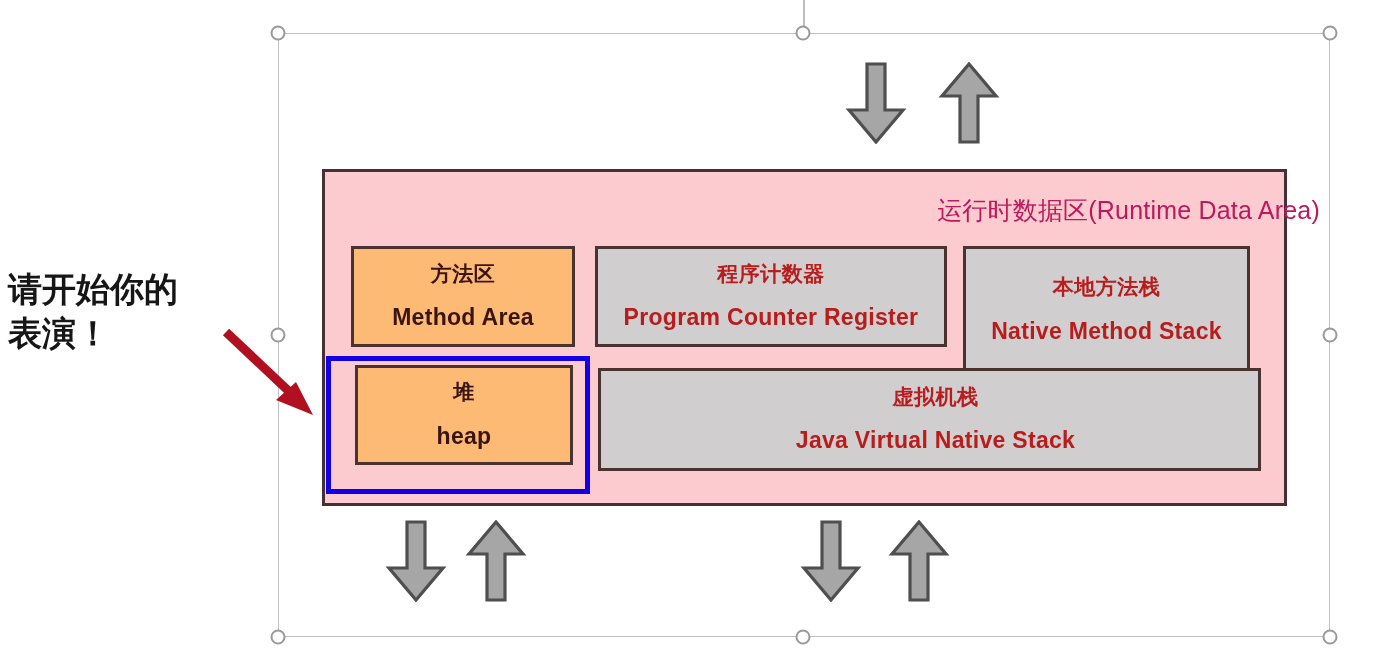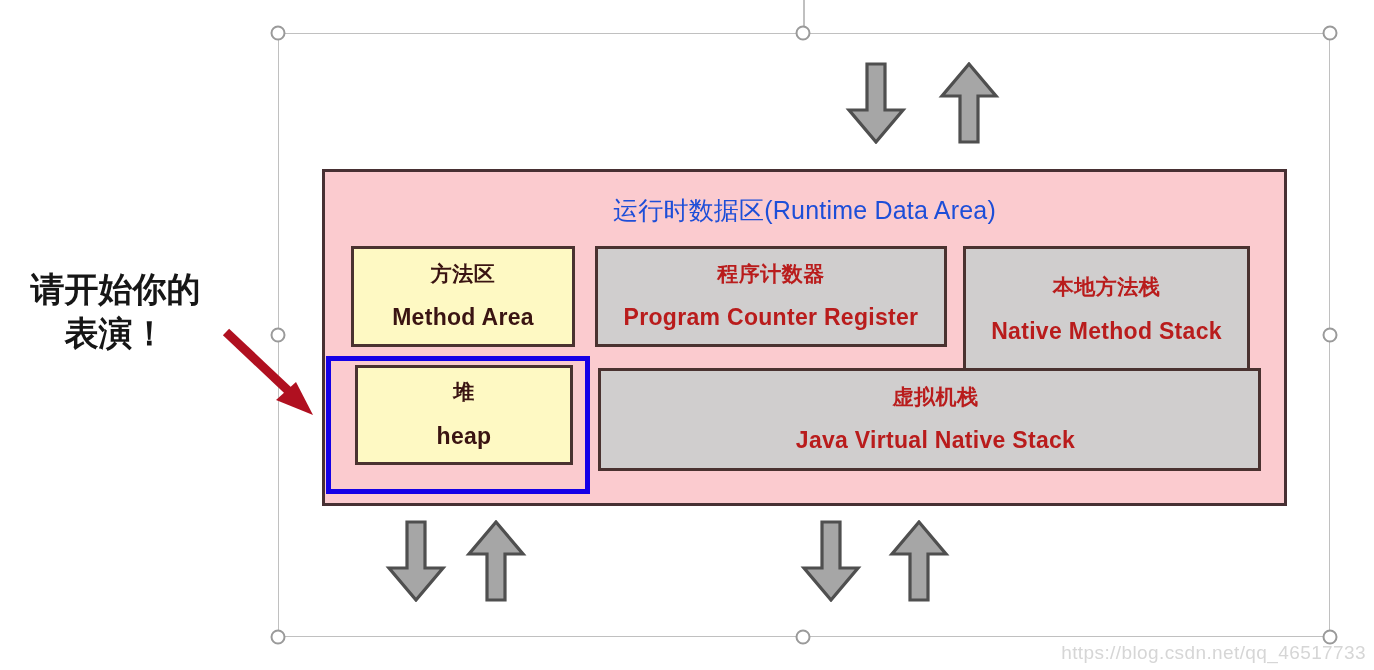--- a/index.html
+++ b/index.html
@@ -58,42 +58,43 @@
     height: 337px;
     background: #fbcbcf;
     border: 3px solid #473033;
     box-sizing: border-box;
   }
   .runtime-title {
     position: absolute;
     left: 0;
     top: 22px;
     width: 100%;
-    text-align: center;
-    color: #1d4ed8;
+    text-align: right;
+    color: #be185d;
     font-size: 25px;
     font-weight: 400;
     letter-spacing: 0.2px;
     white-space: nowrap;
+    padding-left: 36px;
   }
 
   
   .block {
     position: absolute;
     box-sizing: border-box;
     border: 3px solid #4a3230;
     display: flex;
     flex-direction: column;
     align-items: center;
     justify-content: center;
     line-height: 1.16;
     text-align: center;
   }
   .block.gray  { background: #d0cece; color: #b91c1c; }
-  .block.red   { background: #fef9c3; color: #3a1412; }
+  .block.red   { background: #fdba74; color: #3a1412; }
   .block .cn {
     font-size: 21px;
     font-weight: 700;
     letter-spacing: 0.5px;
   }
   .block .en {
     font-size: 23px;
     font-weight: 700;
     letter-spacing: 0.3px;
     margin-top: 18px;
@@ -143,21 +144,21 @@
   .annotation {
     position: absolute;
     left: 8px;
     top: 268px;
     width: 215px;
     color: #161616;
     font-family: "DejaVu Serif", "Liberation Serif", serif;
     font-size: 34px;
     font-weight: 700;
     line-height: 1.28;
-    text-align: center;
+    text-align: left;
     white-space: nowrap;
   }
   .annotation .line2 { text-indent: 0; }
 
   
   .watermark {
     position: absolute;
     right: 8px;
     bottom: 6px;
     color: #d6d6d6;
@@ -254,15 +255,14 @@
 
   <div class="sel-handle" style="left:278px;  top:33px;"></div>
   <div class="sel-handle" style="left:803px;  top:33px;"></div>
   <div class="sel-handle" style="left:1330px; top:33px;"></div>
   <div class="sel-handle" style="left:278px;  top:335px;"></div>
   <div class="sel-handle" style="left:1330px; top:335px;"></div>
   <div class="sel-handle" style="left:278px;  top:637px;"></div>
   <div class="sel-handle" style="left:803px;  top:637px;"></div>
   <div class="sel-handle" style="left:1330px; top:637px;"></div>
 
-  <div class="watermark">https://blog.csdn.net/qq_46517733</div>
 
 </div>
 
 </body></html>

